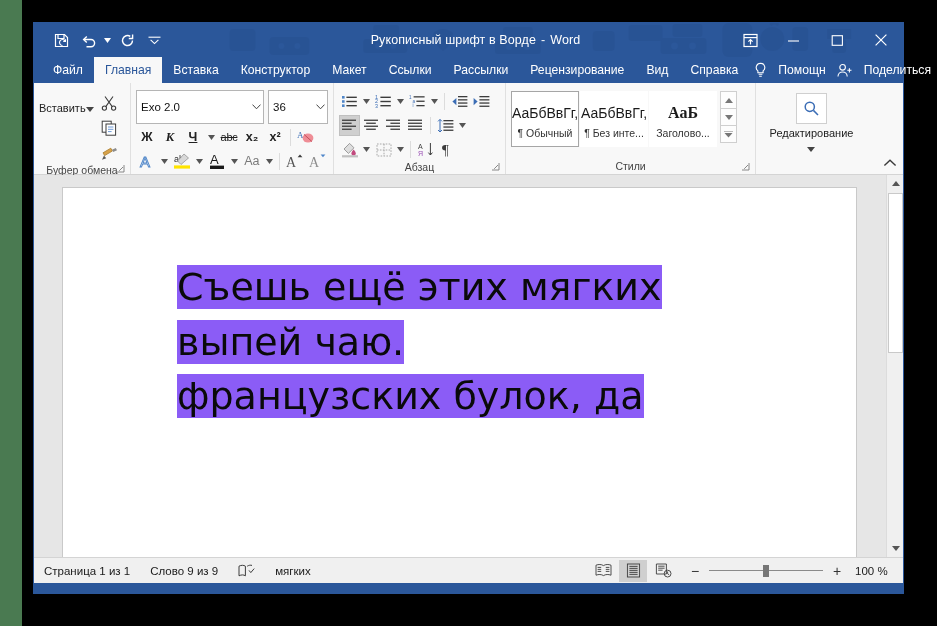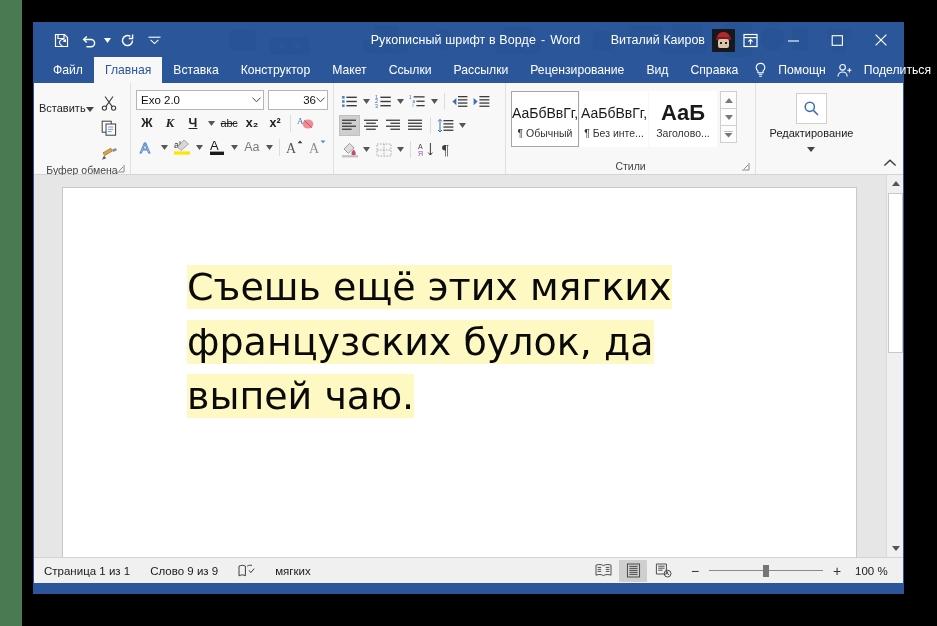--- a/index.html
+++ b/index.html
@@ -99,25 +99,25 @@
   .clip-label { font-size: 11px; color: #222; margin-top: 1px; }
   .clip-caret { color: #444; margin-top: -1px; }
   .clip-right { width: 38px; display: flex; flex-direction: column; align-items: center; gap: 3px; padding-top: 4px; }
   .mini-btn { width: 26px; height: 22px; display: flex; align-items: center; justify-content: center; }
 
   
   .g-font { width: 203px; }
   .font-rows { display: flex; flex-direction: column; gap: 2px; width: 100%; padding-top: 2px; }
   .font-row { display: flex; align-items: center; gap: 1px; }
   .combo {
-    height: 20px; border: 1px solid #b5b5b5; background: #fff; display: flex; align-items: center;
+    height: 34px; border: 1px solid #b5b5b5; background: #fff; display: flex; align-items: center;
     font-size: 11.5px; color: #111; padding-left: 4px; justify-content: space-between; padding-right: 2px;
   }
   .combo-name { width: 128px; }
-  .combo-size { width: 60px; margin-left: 3px; justify-content: flex-end; }
+  .combo-size { width: 60px; margin-left: 3px; }
   .combo .cv { overflow: hidden; white-space: nowrap; }
   .fbtn { width: 22px; height: 22px; display:flex; align-items:center; justify-content:center; font-size: 12.5px; color:#222; }
   .fbtn.small-caret { width: 12px; color:#555; }
   .bold-g { font-weight: bold; }
   .ital-g { font-style: italic; font-family: "Liberation Serif", serif; font-weight:bold; }
   .under-g { text-decoration: underline; font-weight:bold;}
   .strike-g { text-decoration: line-through; font-size:11px; letter-spacing:-.3px;}
   .sep-v { width:1px; height:17px; background:#dcdcdc; margin:0 3px; }
 
   
@@ -130,21 +130,21 @@
 
   
   .g-styles { width: 250px; }
   .sg-wrap { display:flex; align-items:flex-start; padding-top:3px; }
   .style-card {
     width: 68px; height: 56px; border: 1px solid transparent; background:#fff;
     display:flex; flex-direction:column; align-items:center; justify-content:center; margin-right:1px;
   }
   .style-card.sel { border: 1px solid #a6a6a6; background:#fff; }
   .sc-prev { font-size: 14px; color:#1a1a1a; height:28px; display:flex; align-items:center; white-space:nowrap;}
-  .sc-prev.head { font-family: Liberation Sans, sans-serif; font-weight: bold; font-size: 22px; }
+  .sc-prev.head { font-family: Liberation Serif, serif; font-weight: bold; font-size: 16px; }
   .sc-name { font-size: 10.5px; color:#333; white-space:nowrap; overflow:hidden; max-width:66px; text-align:right;}
   .style-scroll { width: 17px; display:flex; flex-direction:column; margin-left:2px; }
   .ss-btn { width:17px; height:18px; border:1px solid #cfcfcf; background:#fdfdfd; display:flex; align-items:center; justify-content:center; color:#666; margin-bottom:-1px;}
 
   
   .g-edit { width: 112px; align-items:center; }
   .edit-body { flex:1; display:flex; flex-direction:column; align-items:center; padding-top:7px; }
   .edit-icon-box { width:31px; height:31px; border:1px solid #cfcfcf; background:#fff; display:flex; align-items:center; justify-content:center; }
   .edit-label { font-size:11px; color:#222; margin-top:3px; }
 
@@ -153,21 +153,21 @@
   
   .docarea { position: relative; height: 382px; background: #e6e6e6; overflow: hidden; }
   .page {
     position: absolute; left: 28px; top: 12px; width: 795px; height: 520px;
     background: #ffffff; border: 1px solid #c9c9c9;
   }
   .doc-text {
     position: absolute; left: 114px; top: 72px; width: 560px;
     font-family: "DejaVu Sans", sans-serif; font-size: 38px; line-height: 1.44; color: #0a0a0a;
   }
-  .doc-text .hl { background: #fef9c3; margin-left: 10px; }
+  .doc-text .hl { background: #8b5cf6; }
 
   
   .vscroll { position:absolute; right:0; top:0; width:17px; height:382px; background:#f0f0f0; border-left:1px solid #dcdcdc;}
   .vs-btn { width:17px; height:17px; background:#f0f0f0; display:flex; align-items:center; justify-content:center; color:#5a5a5a;}
   .vs-btn.top { position:absolute; top:0; }
   .vs-btn.bot { position:absolute; bottom:0; }
   .vs-thumb { position:absolute; top:18px; left:1px; width:15px; height:160px; background:#ffffff; border:1px solid #c9c9c9; }
 
   
   .status {
@@ -258,30 +258,20 @@
           </svg>
         </div>
       </div>
 
       <div class="title-text">
         <span>Рукописный шрифт в Ворде</span>
         <span class="sep">-</span>
         <span>Word</span>
       </div>
 
-      <div class="acct">
-        <span class="acct-name">Виталий Каиров</span>
-        <span class="avatar">
-          <span class="av-hat"></span>
-          <span class="av-hat2"></span>
-          <span class="av-face"></span>
-          <span class="av-eye1"></span>
-          <span class="av-eye2"></span>
-        </span>
-      </div>
 
       <div class="win-ctrls">
         <div class="wc wc-ribbon">
           <svg width="15" height="15" viewBox="0 0 15 15" fill="none" stroke="#fff" stroke-width="1.2">
             <rect x="1" y="1.5" width="13" height="12"></rect>
             <path d="M1 4.6h13"></path>
             <path d="M7.5 11.5V6.6M5.4 8.7l2.1-2.1 2.1 2.1"></path>
           </svg>
         </div>
         <div class="wc">
@@ -651,20 +641,29 @@
                 </svg>
               </span>
               <span class="pbtn">
                 <svg width="14" height="15" viewBox="0 0 14 15">
                   <text x="1" y="13" font-size="15" fill="#3c3c3c" font-family="Liberation Serif, serif">¶</text>
                 </svg>
               </span>
             </div>
           </div>
         </div>
+        <div class="group-label">
+          <span>Абзац</span>
+          <span class="dlg-launcher">
+            <svg width="9" height="9" viewBox="0 0 9 9" fill="none" stroke="#7a7a7a" stroke-width=".9">
+                <path d="M8 1v7H1"></path>
+                <path d="M7 3 3.2 6.8"></path>
+              </svg>
+          </span>
+        </div>
       </div>
 
       <div class="group g-styles">
         <div class="group-body">
           <div class="sg-wrap">
             <div class="style-card sel">
               <span class="sc-prev">АаБбВвГг,</span>
               <span class="sc-name">¶ Обычный</span>
             </div>
             <div class="style-card">
@@ -727,22 +726,22 @@
         <svg width="14" height="10" viewBox="0 0 14 10" fill="none" stroke="#3a3a3a" stroke-width="1.4">
             <path d="M1.4 7.4 7 2.2l5.6 5.2"></path>
           </svg>
       </div>
     </div>
 
     <div class="docarea">
       <div class="page">
         <div class="doc-text">
           <div><span class="hl">Съешь ещё этих мягких</span></div>
+          <div><span class="hl">выпей чаю.</span></div>
           <div><span class="hl">французских булок, да</span></div>
-          <div><span class="hl">выпей чаю.</span></div>
         </div>
       </div>
 
       <div class="vscroll">
         <span class="vs-btn top">
             <svg width="8" height="5" viewBox="0 0 8 5">
               <path d="M0 5 4 0l4 5z" fill="#555"></path>
             </svg>
           </span>
         <span class="vs-thumb"></span>

